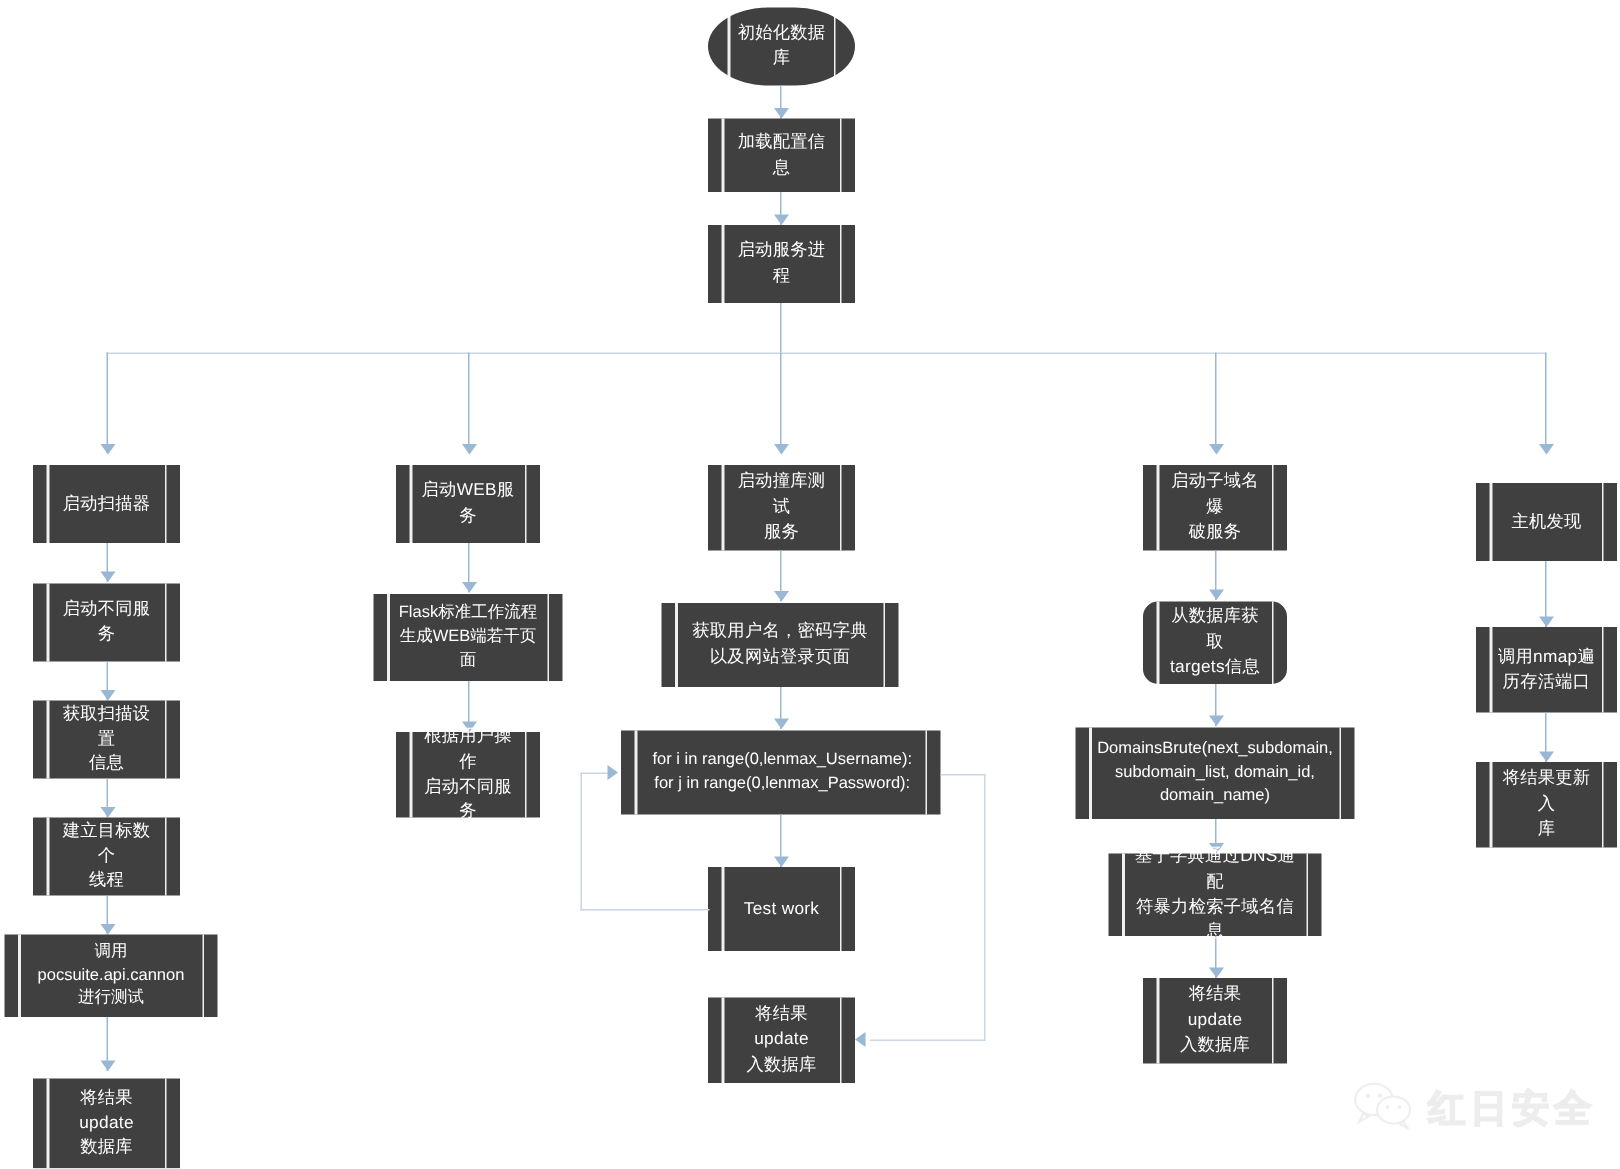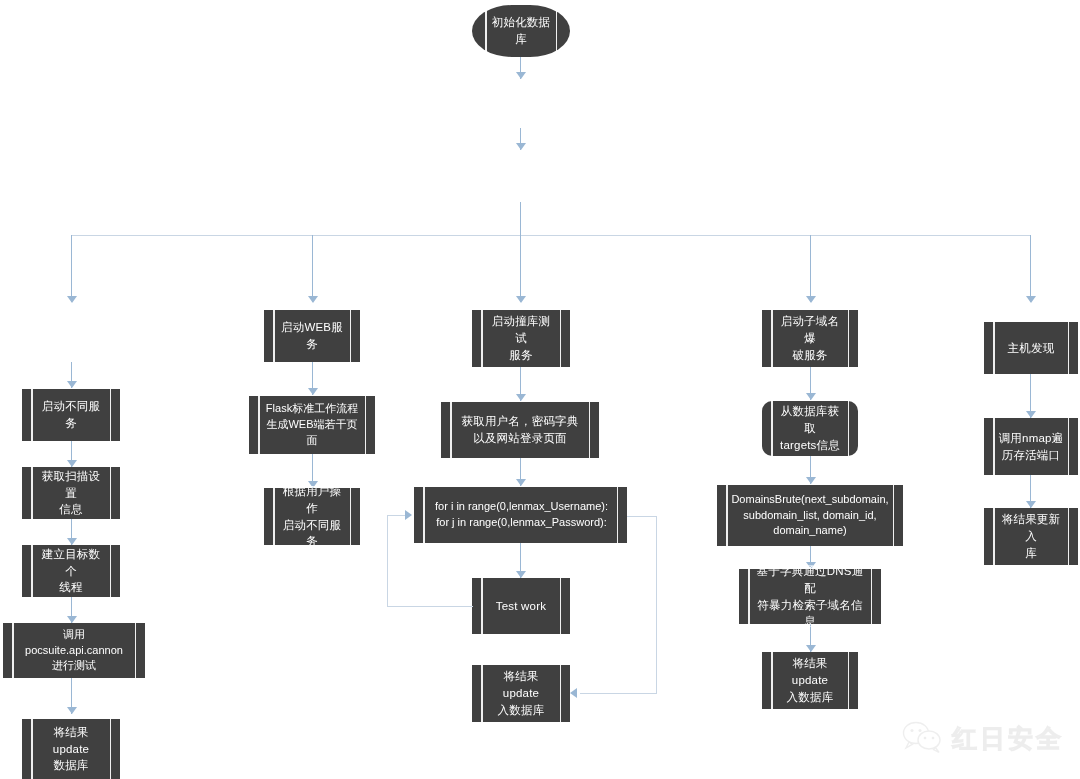--- a/index.html
+++ b/index.html
@@ -89,42 +89,51 @@
 <body>
 
 <div id="canvas">
 
   <div class="node term" style="left:472px;top:5px;width:98px;height:52px;">
     <span class="lbl">初始化数据库</span>
   </div>
   <div class="ln v" style="left:520px;top:57px;height:22px;"></div>
   <div class="arw" style="left:516px;top:72px;"></div>
 
+  <div class="node" style="left:472px;top:79px;width:98px;height:49px;">
+    <span class="lbl">加载配置信息</span>
+  </div>
   <div class="ln v" style="left:520px;top:128px;height:22px;"></div>
   <div class="arw" style="left:516px;top:143px;"></div>
 
+  <div class="node" style="left:472px;top:150px;width:98px;height:52px;">
+    <span class="lbl">启动服务进程</span>
+  </div>
 
   <div class="ln v" style="left:520px;top:202px;height:33px;"></div>
   <div class="ln h pale" style="left:71px;top:235px;width:960px;"></div>
 
   <div class="ln v" style="left:71px;top:235px;height:67px;"></div>
   <div class="arw" style="left:67px;top:296px;"></div>
 
   <div class="ln v" style="left:312px;top:235px;height:67px;"></div>
   <div class="arw" style="left:308px;top:296px;"></div>
 
   <div class="ln v" style="left:520px;top:235px;height:67px;"></div>
   <div class="arw" style="left:516px;top:296px;"></div>
 
   <div class="ln v" style="left:810px;top:235px;height:67px;"></div>
   <div class="arw" style="left:806px;top:296px;"></div>
 
   <div class="ln v" style="left:1030px;top:235px;height:67px;"></div>
   <div class="arw" style="left:1026px;top:296px;"></div>
 
+  <div class="node" style="left:22px;top:310px;width:98px;height:52px;">
+    <span class="lbl">启动扫描器</span>
+  </div>
   <div class="ln v" style="left:71px;top:362px;height:26px;"></div>
   <div class="arw" style="left:67px;top:381px;"></div>
 
   <div class="node" style="left:22px;top:389px;width:98px;height:52px;">
     <span class="lbl">启动不同服务</span>
   </div>
   <div class="ln v" style="left:71px;top:441px;height:26px;"></div>
   <div class="arw" style="left:67px;top:460px;"></div>
 
   <div class="node" style="left:22px;top:467px;width:98px;height:52px;">

